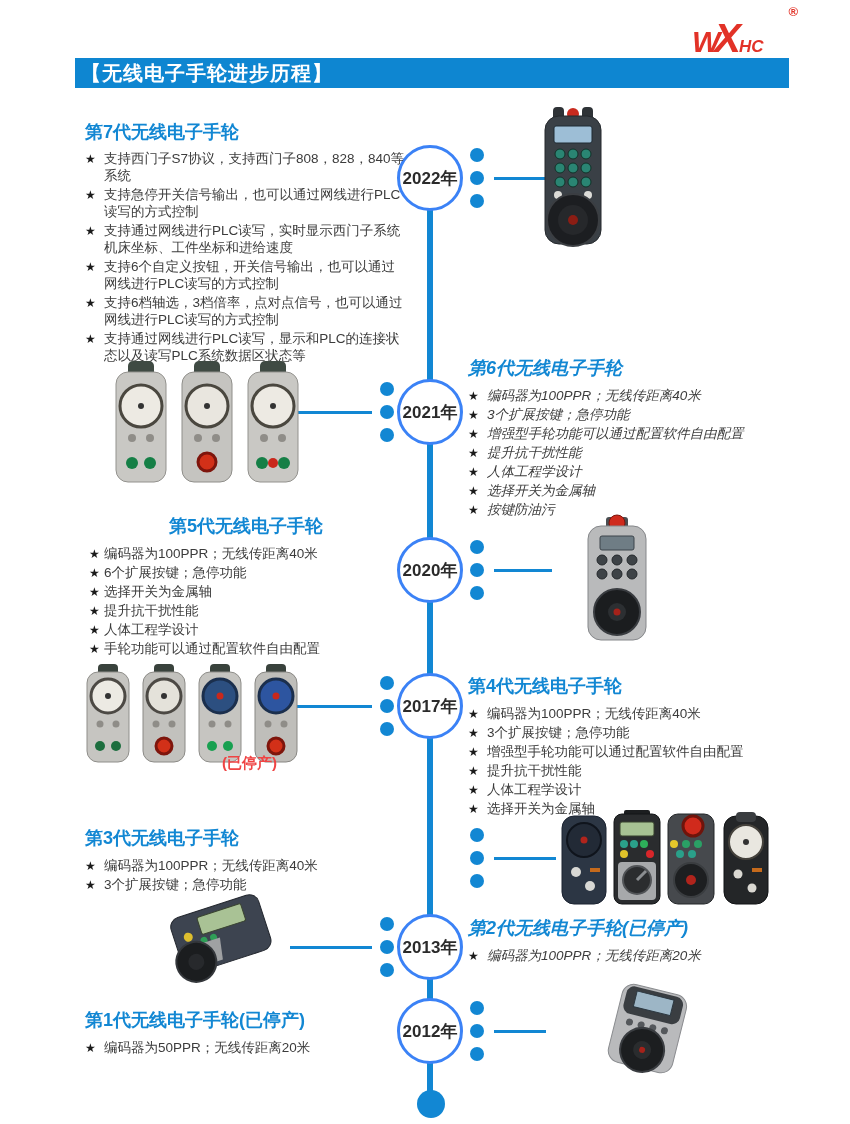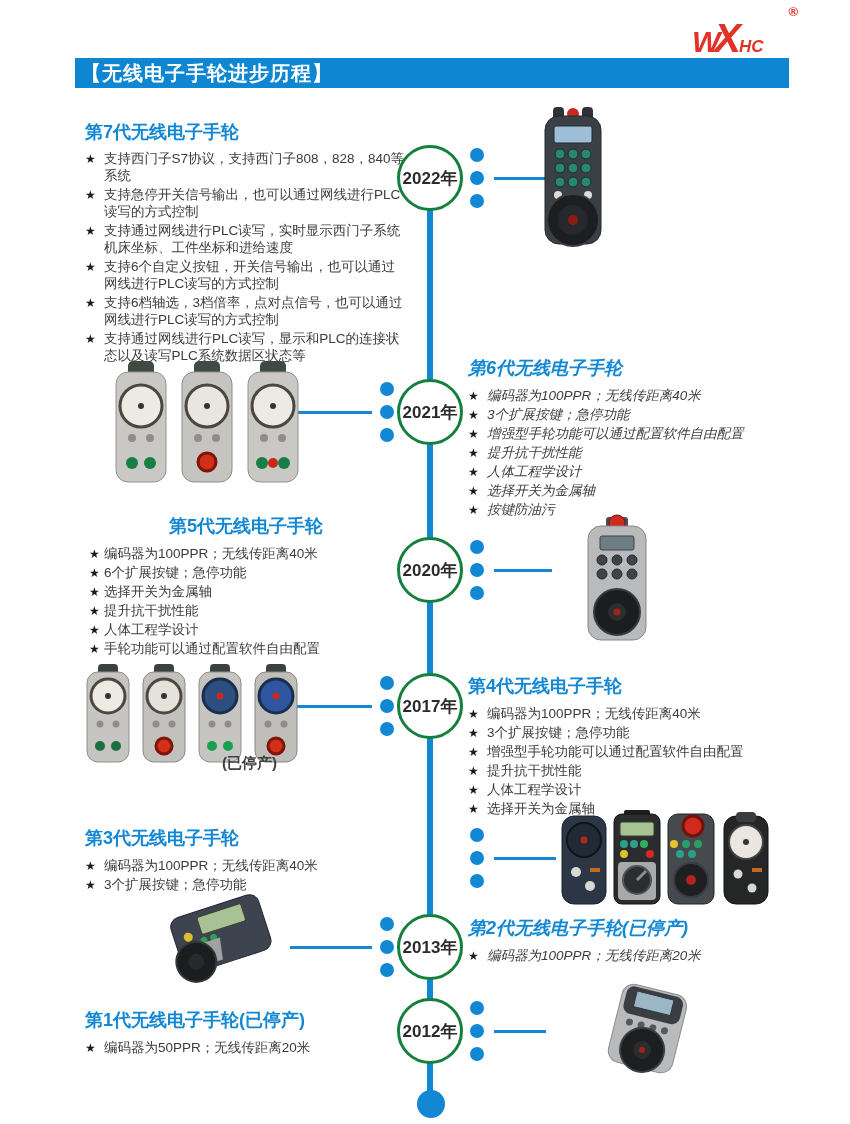--- a/index.html
+++ b/index.html
@@ -17,21 +17,21 @@
 
   
   .header-bar{position:absolute;left:75px;top:58px;width:714px;height:30px;background:#0e86d1;
               color:#fff;font-weight:bold;font-size:20px;line-height:30px;padding-left:6px;
               box-sizing:border-box;letter-spacing:1px;}
 
   
   .tl-line{position:absolute;left:427px;top:168px;width:6px;height:930px;background:#1287d3;}
   .tl-end{position:absolute;left:417px;top:1090px;width:28px;height:28px;border-radius:50%;background:#1287d3;}
   .yc{position:absolute;left:397px;width:66px;height:66px;border-radius:50%;background:#fff;
-      border:3px solid #15803d;box-sizing:border-box;display:flex;align-items:center;justify-content:center;
+      border:3px solid #3b82f6;box-sizing:border-box;display:flex;align-items:center;justify-content:center;
       font-size:17px;font-weight:bold;color:#2b2b2b;}
   .dots{position:absolute;width:14px;}
   .dots .dot{display:block;width:14px;height:14px;border-radius:50%;background:#1287d3;margin-bottom:9px;}
   .dots.right{left:470px;} .dots.left{left:380px;}
   .conn{position:absolute;height:3px;background:#1287d3;}
   .conn.right{left:494px;width:52px;} .conn.left{left:290px;width:82px;}
 
   
   .tb{position:absolute;}
   .tb .gt{margin:0 0 7px 0;font-size:18px;font-weight:bold;color:#1287d3;}
@@ -45,21 +45,21 @@
   .g6{left:468px;top:356px;width:372px;font-style:italic;}
   .g5{left:85px;top:514px;width:322px;text-align:center;}
   .g4{left:468px;top:666px;width:372px;margin-top:8px;}
   .g3{left:85px;top:826px;width:322px;}
   .g2{left:468px;top:916px;width:372px;font-style:italic;}
   .g1{left:85px;top:1008px;width:322px;}
 
   
   .pg{position:absolute;}
   .pg svg{display:block;}
-  .discontinued{position:absolute;left:140px;top:90px;color:#404040;font-size:15px;font-weight:bold;}
+  .discontinued{position:absolute;left:140px;top:90px;color:#ef4444;font-size:15px;font-weight:bold;}
 </style>
 </head>
 <body>
 
 <div class="page">
 
   <div class="logo">
     <span class="lreg">®</span>
     <span class="logo-row">
       <span class="lw">W</span>

